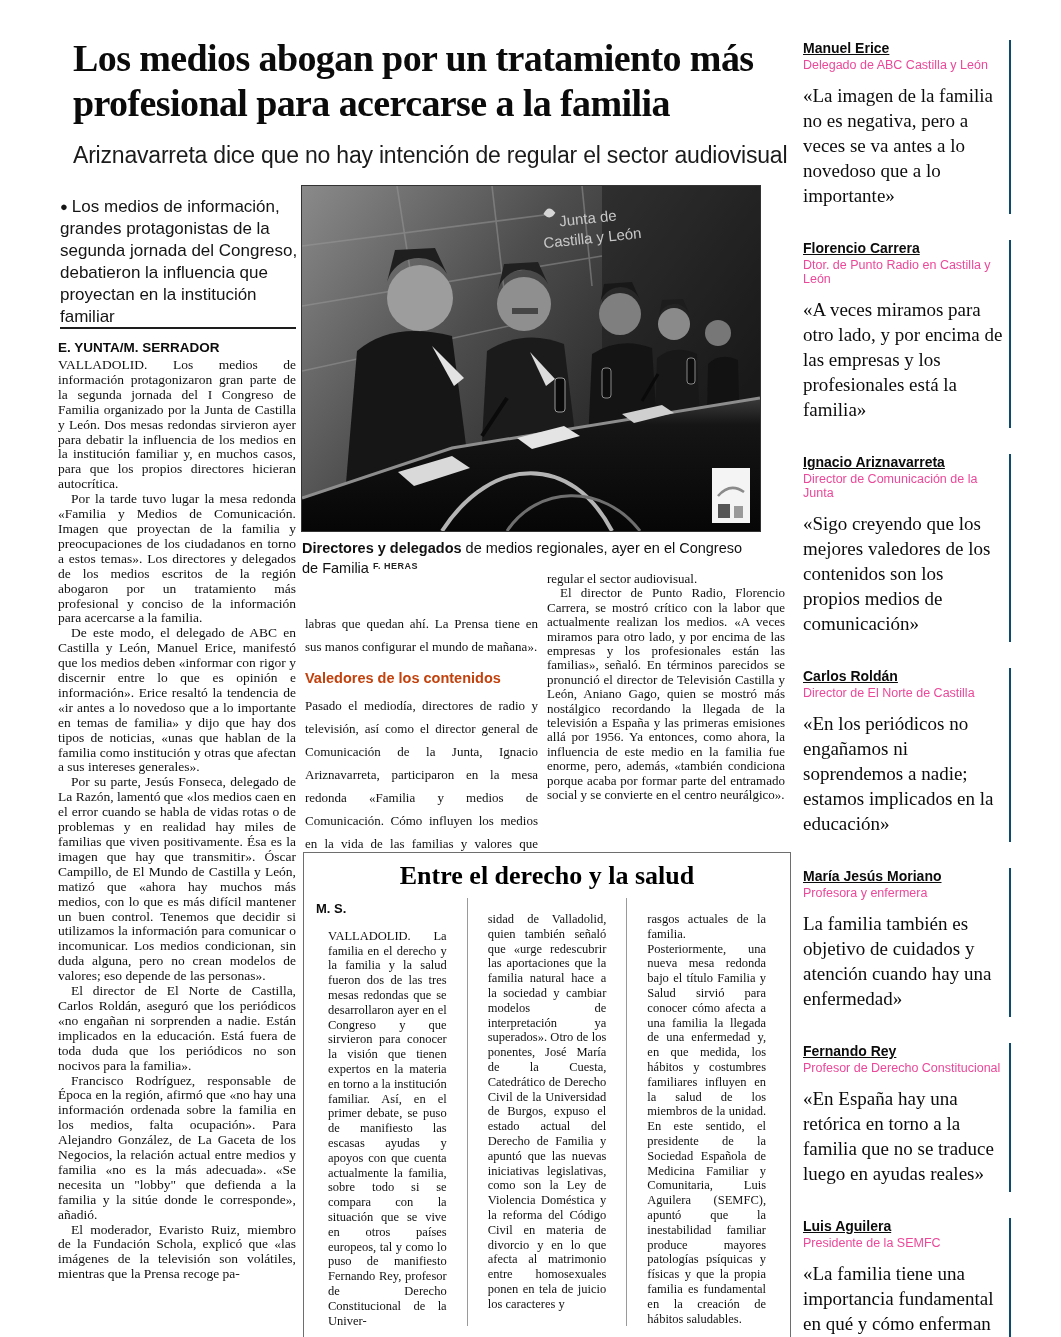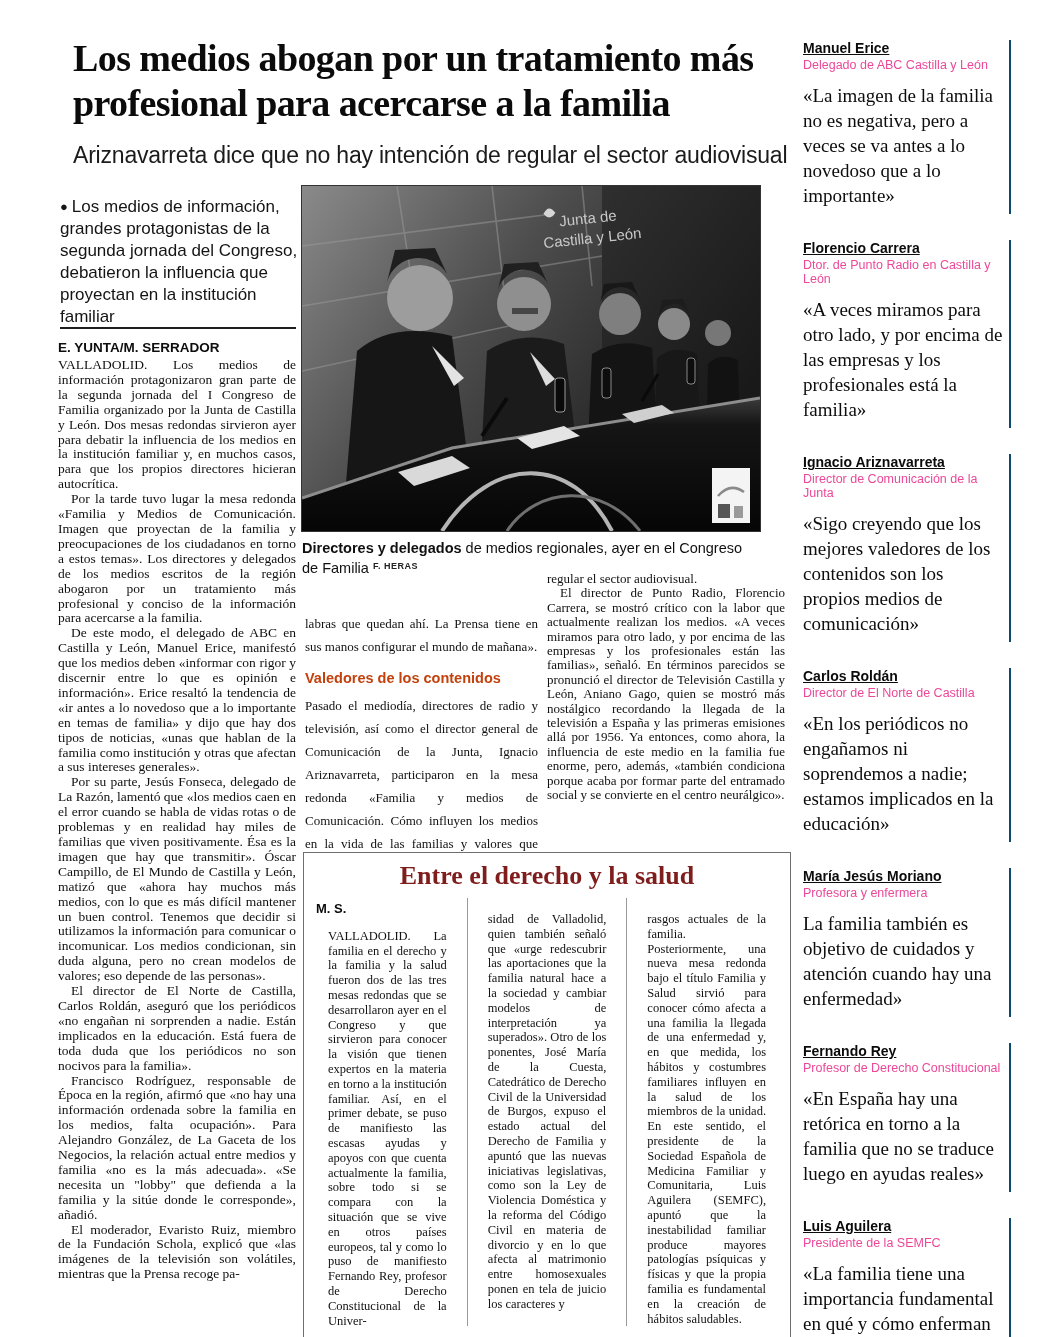--- a/index.html
+++ b/index.html
@@ -60,21 +60,21 @@
     vertical-align:4px;color:#222;
   }
   
   .box{
     position:absolute;left:303px;top:852px;width:488px;height:485px;
     border:1px solid #6e6e6e;border-bottom:none;box-sizing:border-box;
     overflow:hidden;background:#fff;
   }
   .box-title{
     margin:9px 0 8px 0;text-align:center;
-    font-family:"Liberation Serif",serif;font-weight:700;font-size:26px;line-height:28px;color:#7f1d1d;
+    font-family:"Liberation Serif",serif;font-weight:700;font-size:26px;line-height:28px;color:#000000;
   }
   .box-cols{display:flex;padding:0 4px;height:428px;}
   .box-col{
     flex:1;padding:2px 8px 0 8px;text-align:justify;overflow:hidden;
     font-family:"Liberation Serif",serif;font-size:12.5px;line-height:14.8px;color:#101010;
   }
   .box-col + .box-col{border-left:1px solid #9a9a9a;}
   .box-col p{margin:12px;}
   .box-byline{
     display:block;font-family:"Liberation Sans",sans-serif;font-weight:700;

